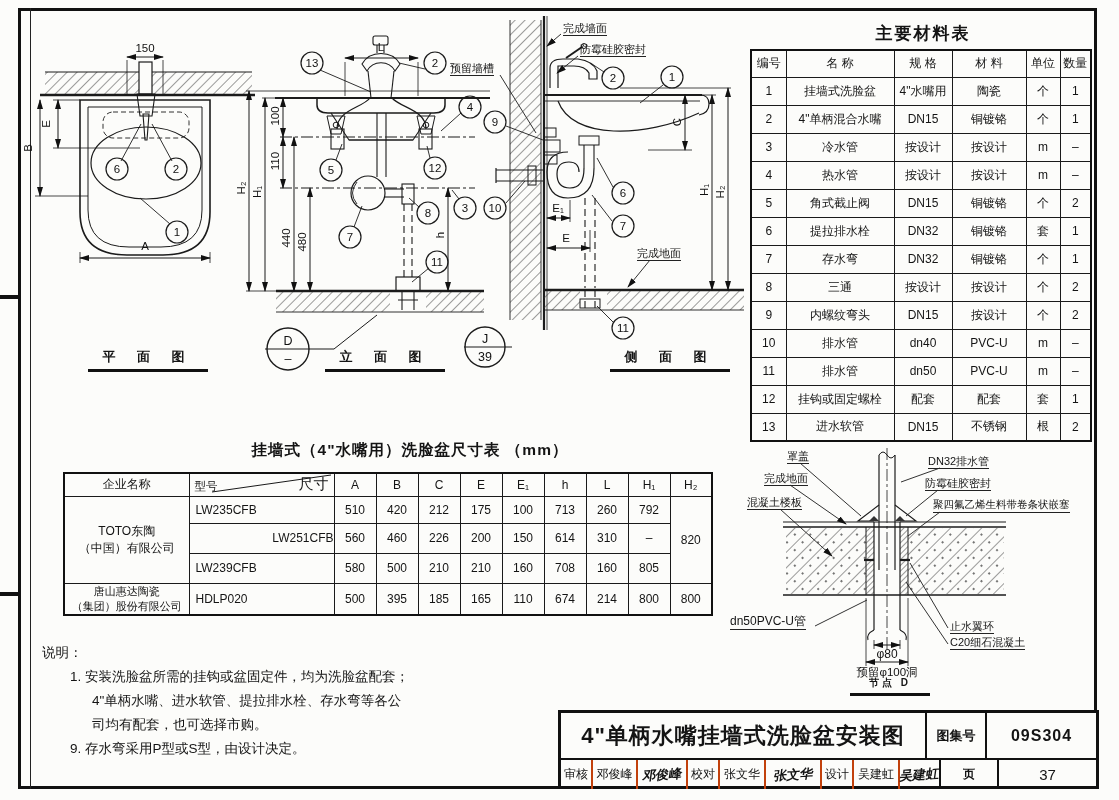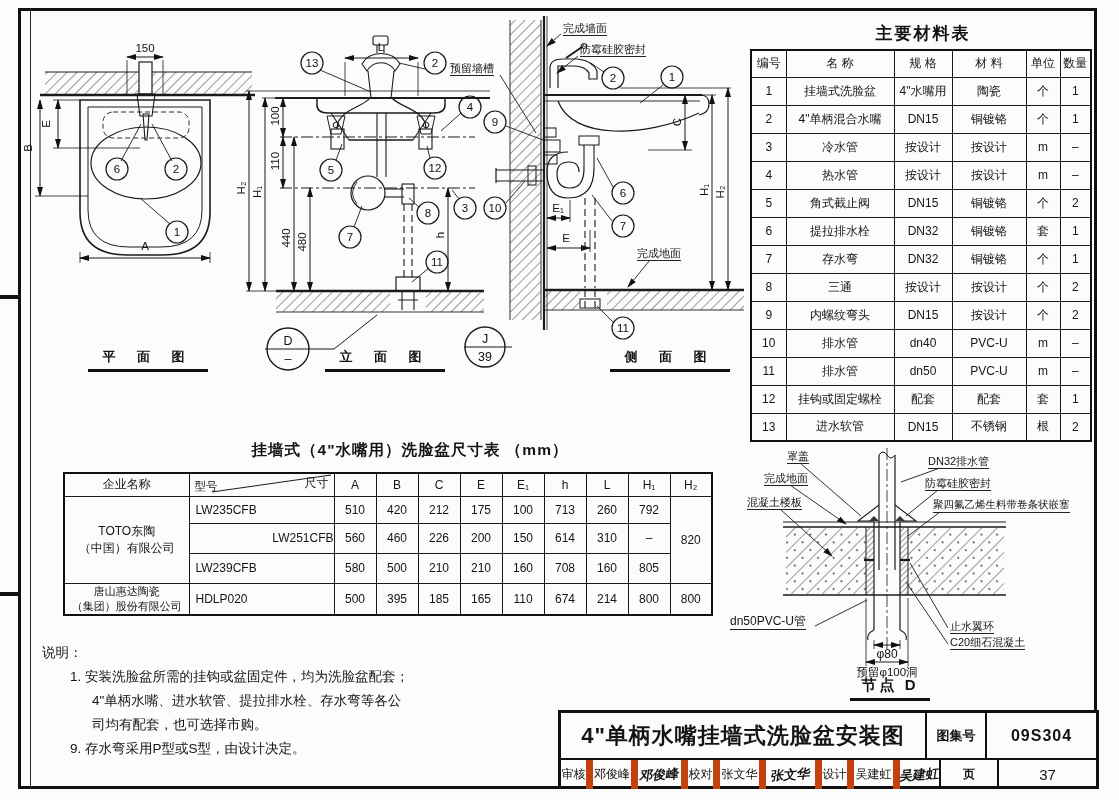--- a/index.html
+++ b/index.html
@@ -14,33 +14,33 @@
   .vtitle{position:absolute;z-index:3;font-weight:bold;font-size:13px;letter-spacing:9px;text-align:center;
           border-bottom:3px solid #111;padding-bottom:3px;white-space:nowrap;}
   .ttl{position:absolute;z-index:3;font-weight:bold;white-space:nowrap;}
   tab{display:block;}
   table.grid{position:absolute;z-index:2;border-collapse:collapse;table-layout:fixed;background:transparent;}
   table.grid td,table.grid th{border:1px solid #1a1a1a;font-size:12px;text-align:center;vertical-align:middle;
           padding:0;font-weight:normal;overflow:hidden;}
   table.mt{border:2px solid #111;}
   table.dt{border:2px solid #111;}
   .corner{position:relative;}
-  .corner .c-tr{position:absolute;right:5px;top:1px;font-size:12px;}
+  .corner .c-tr{position:absolute;right:5px;top:1px;font-size:15px;}
   .corner .c-bl{position:absolute;left:5px;bottom:2px;font-size:11.5px;font-family:Liberation Mono, monospace;}
   .notes{position:absolute;z-index:3;font-size:13.5px;}
   .notes .nline{position:absolute;white-space:nowrap;}
   .tblock{position:absolute;z-index:4;border:3px solid #111;background:#fcfcfa;box-sizing:border-box;}
   .tb-row1{display:flex;height:45px;border-bottom:2px solid #111;}
   .tb-row2{display:flex;height:29px;}
   .tb-main{flex:0 0 366px;display:flex;align-items:center;justify-content:center;
            font-weight:bold;font-size:22px;letter-spacing:1px;border-right:2px solid #111;box-sizing:border-box;}
   .tb-lbl{flex:0 0 60px;display:flex;align-items:center;justify-content:center;font-size:13px;font-weight:bold;
           border-right:2px solid #111;box-sizing:border-box;}
   .tb-val{flex:1;display:flex;align-items:center;justify-content:center;font-weight:bold;font-size:16px;letter-spacing:1px;}
-  .nm{display:flex;align-items:center;justify-content:center;font-size:12px;border-right:7px solid #c2410c;box-sizing:border-box;}
+  .nm{display:flex;align-items:center;justify-content:center;font-size:12px;border-right:2px solid #c2410c;box-sizing:border-box;}
   .sig{font-weight:bold;font-size:13px;transform:skewX(-12deg) rotate(-4deg);white-space:nowrap;overflow:visible;}
 </style>
 </head>
 <body>
 
 <div class="sheet">
   <div class="frame"></div>
   <div class="bind-line"></div>
   <div class="etick" style="top:295px;"></div>
   <div class="etick" style="top:592px;"></div>
@@ -337,21 +337,21 @@
   <div class="lbl u" style="left:928px;top:455px;">DN32排水管</div>
   <div class="lbl u" style="left:925px;top:477px;">防霉硅胶密封</div>
   <div class="lbl u" style="left:933px;top:499px;font-size:10.5px;">聚四氟乙烯生料带卷条状嵌塞</div>
   <div class="lbl u" style="left:730px;top:615px;font-size:12px;">dn50PVC-U管</div>
   <div class="lbl u" style="left:950px;top:620px;">止水翼环</div>
   <div class="lbl u" style="left:950px;top:636px;">C20细石混凝土</div>
 
   <div class="vtitle" style="left:88px;top:348px;width:120px;">平 面 图</div>
   <div class="vtitle" style="left:325px;top:348px;width:120px;">立 面 图</div>
   <div class="vtitle" style="left:570px;top:348px;width:120px;margin-left:40px;">侧 面 图</div>
-  <div class="vtitle" style="left:850px;top:676px;width:80px;font-size:15px;letter-spacing:3px;">节点 D</div>
+  <div class="vtitle" style="left:850px;top:676px;width:80px;font-size:10px;letter-spacing:3px;">节点 D</div>
 
   <div class="ttl" style="left:848px;top:22px;width:150px;text-align:center;font-size:17px;letter-spacing:2px;">主要材料表</div>
   <table class="grid mt" style="left:750px;top:49px;width:340px;">
     <colgroup>
         <col style="width:35px">
         <col style="width:108px">
         <col style="width:58px">
         <col style="width:74px">
         <col style="width:34px">
         <col style="width:31px">

